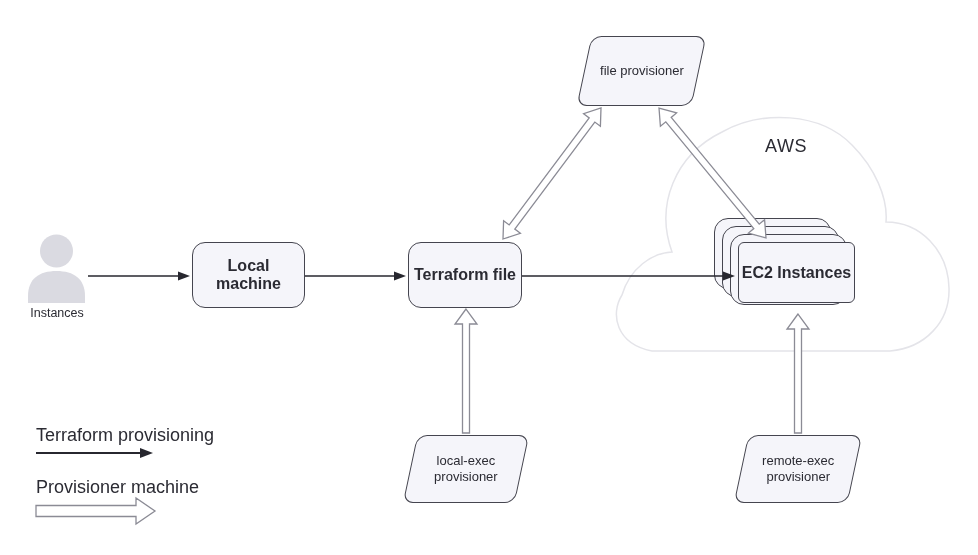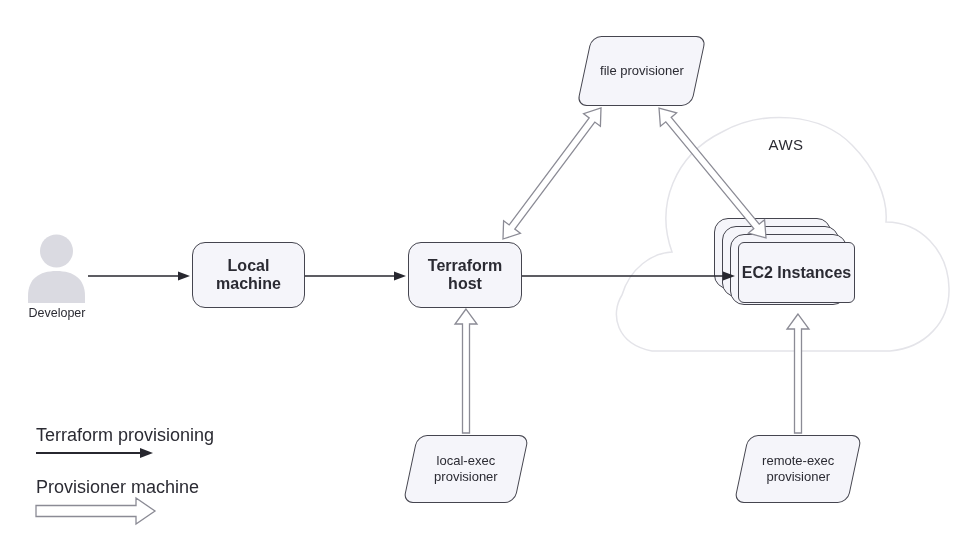--- a/index.html
+++ b/index.html
@@ -61,21 +61,21 @@
     line-height: 1.2;
   }
 
   .plain-label {
     position: absolute;
     text-align: center;
     color: var(--text-color, #2b2b33);
     z-index: 2;
   }
   .dev-label { width: 92px; left: 11px; top: 306px; font-size: 12.5px; font-weight: 500; }
-  .aws-label { width: 80px; left: 746px; top: 136px; font-size: 15px; font-weight: 500; letter-spacing: 0.5px; }
+  .aws-label { width: 80px; left: 746px; top: 136px; font-size: 18px; font-weight: 500; letter-spacing: 0.5px; }
 
   .legend-label {
     position: absolute;
     left: 36px;
     font-size: 18px;
     font-weight: 500;
     color: var(--text-color, #2b2b33);
     z-index: 2;
     white-space: nowrap;
   }
@@ -100,21 +100,21 @@
   <svg class="layer svg-layer" width="978" height="555" viewBox="0 0 978 555" style="z-index:2;">
     <circle cx="56.5" cy="251" r="16.5" fill="#dadae1"></circle>
     <path d="M 28 303 L 28 296 C 28 279 39 271 56.5 271 C 74 271 85 279 85 296 L 85 303 Z" fill="#dadae1"></path>
   </svg>
 
   <div class="node-box" style="left:192px; top:242px; width:113px; height:66px;">
     <span>Local machine</span>
   </div>
 
   <div class="node-box" style="left:408px; top:242px; width:114px; height:66px;">
-    <span>Terraform host</span>
+    <span>Terraform file</span>
   </div>
 
   <div class="stack-back" style="left:714px; top:218px; width:117px; height:71px;"></div>
   <div class="stack-back" style="left:722px; top:226px; width:117px; height:71px;"></div>
   <div class="stack-back" style="left:730px; top:234px; width:117px; height:71px;"></div>
   <div class="node-box" style="left:738px; top:242px; width:117px; height:61px; border-radius:6px;">
     <span>EC2 Instances</span>
   </div>
 
   <div class="parallelogram" style="left:584px; top:36px; width:115px; height:70px;">
@@ -128,21 +128,21 @@
     </span>
   </div>
 
   <div class="parallelogram" style="left:741px; top:435px; width:114px; height:68px;">
     <span class="ptext">
       <span>remote-exec</span><br>
       <span>provisioner</span>
     </span>
   </div>
 
-  <div class="plain-label dev-label">Developer</div>
+  <div class="plain-label dev-label">Instances</div>
   <div class="plain-label aws-label">AWS</div>
 
   <div class="legend-label" style="top:425px;">Terraform provisioning</div>
   <div class="legend-label" style="top:477px;">Provisioner machine</div>
 
   <svg class="layer svg-layer" width="978" height="555" viewBox="0 0 978 555" style="z-index:3;">
 
     <g>
       <line x1="88" y1="276" x2="179" y2="276" stroke="#27272f" stroke-width="1.6"></line>
       <polygon points="190,276 178,271.5 178,280.5" fill="#27272f"></polygon>

